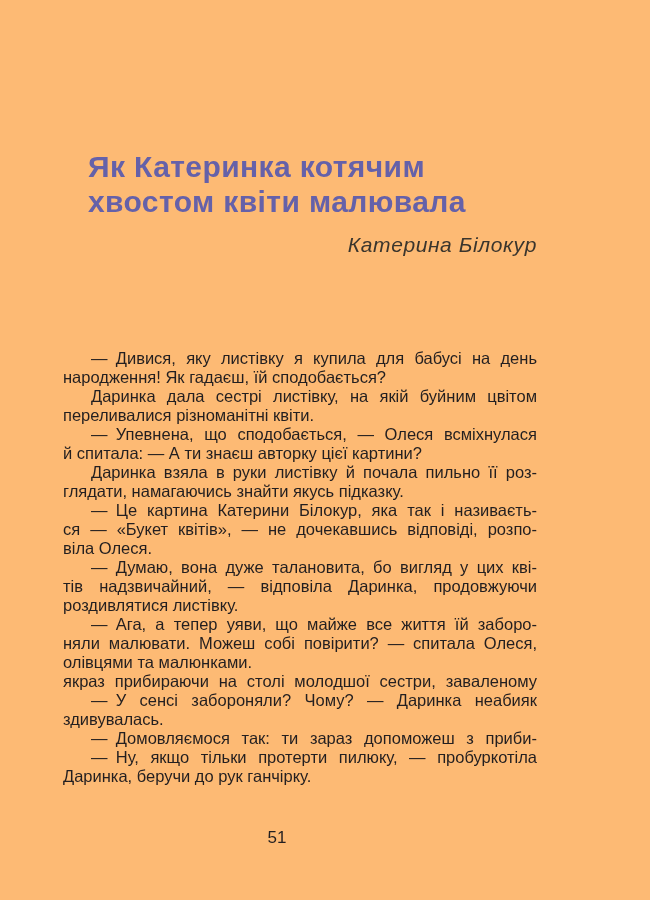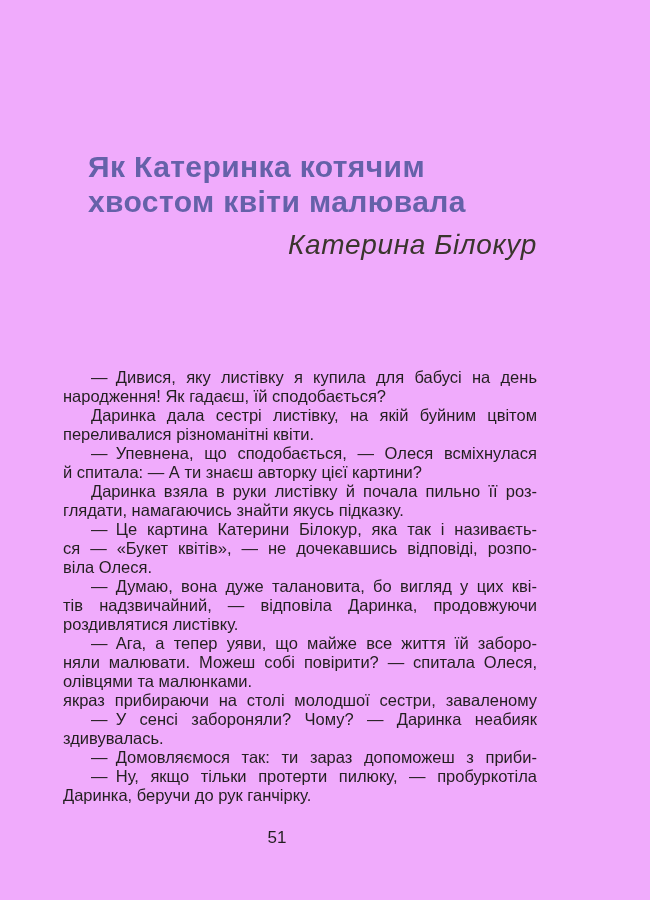--- a/index.html
+++ b/index.html
@@ -5,21 +5,21 @@
   html, body {
     margin: 0;
     padding: 0;
     background: #e8e8e8;
   }
   .page {
     position: relative;
     width: 650px;
     height: 900px;
     margin: 0 auto;
-    background: #f0abfc;
+    background: #fdba74;
     overflow: hidden;
     font-family: "Liberation Sans", sans-serif;
   }
   .title {
     position: absolute;
     left: 88px;
     top: 149px;
     width: 480px;
     font-family: "Liberation Sans", sans-serif;
     font-weight: 700;
@@ -30,34 +30,33 @@
   }
   .author {
     position: absolute;
     left: 63px;
     top: 230px;
     width: 474px;
     text-align: right;
     font-family: "Liberation Sans", sans-serif;
     font-style: italic;
     font-weight: 400;
-    font-size: 28px;
+    font-size: 21px;
     line-height: 30px;
     letter-spacing: 0.6px;
     color: #3a352d;
   }
   .story {
     position: absolute;
     left: 63px;
     top: 349px;
     width: 474px;
     font-size: 16.5px;
     line-height: 19px;
     color: #231f20;
-    margin-top: 19px;
   }
   .bl {
     text-align: justify;
     white-space: normal;
   }
   .j { text-align-last: justify; }
   .l { text-align-last: left; }
   .ind { text-indent: 28px; }
   .pagenum {
     position: absolute;

